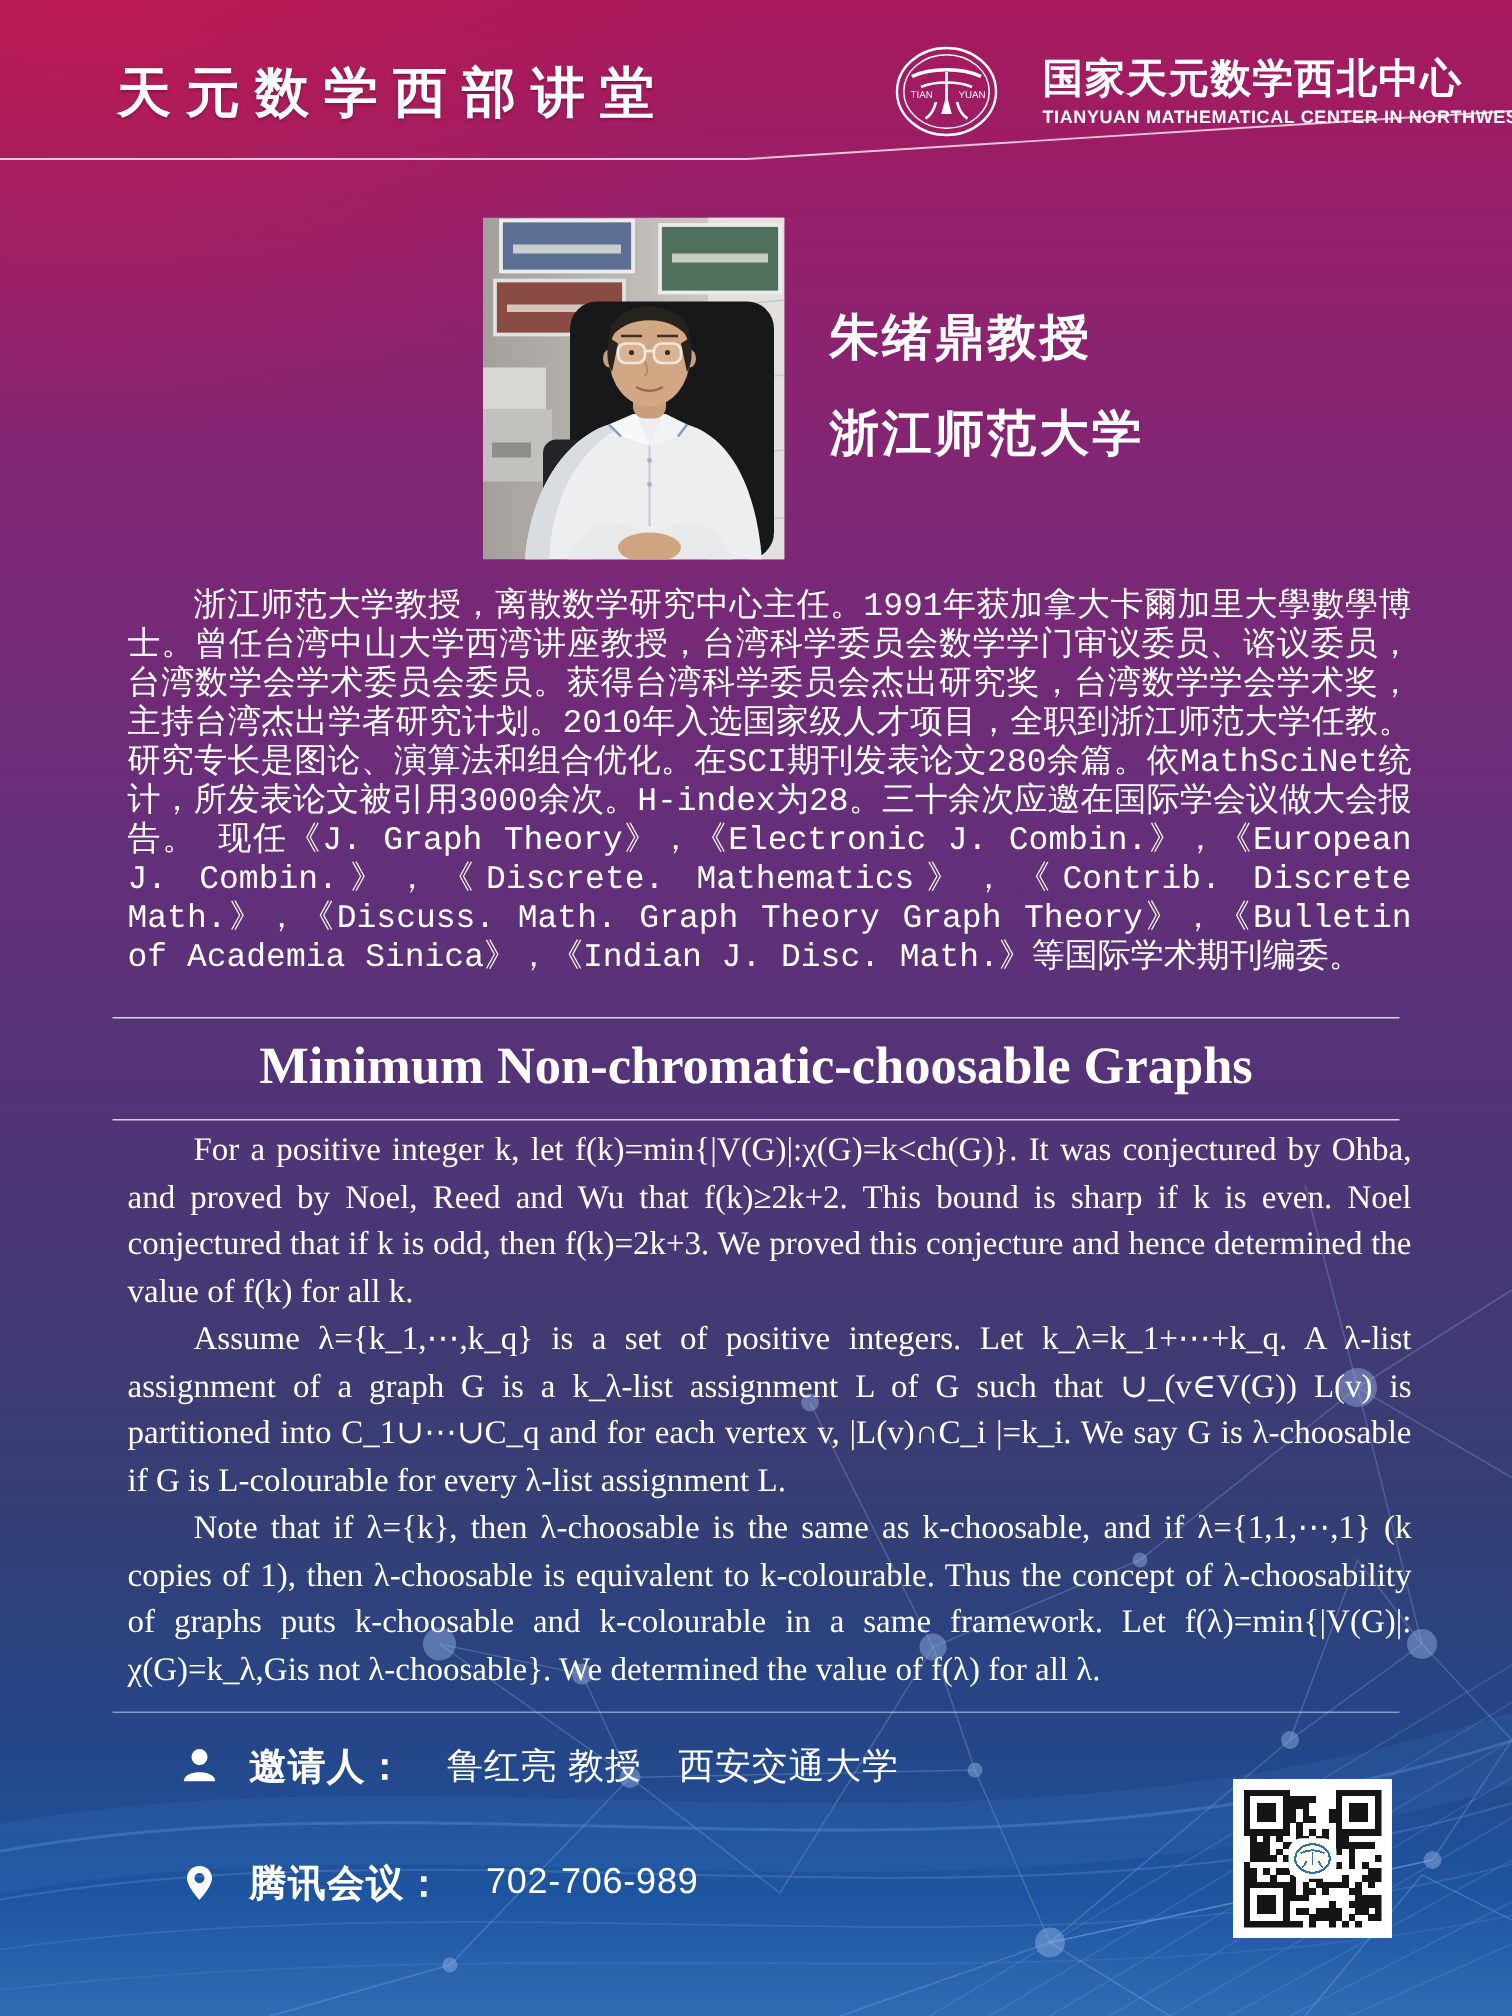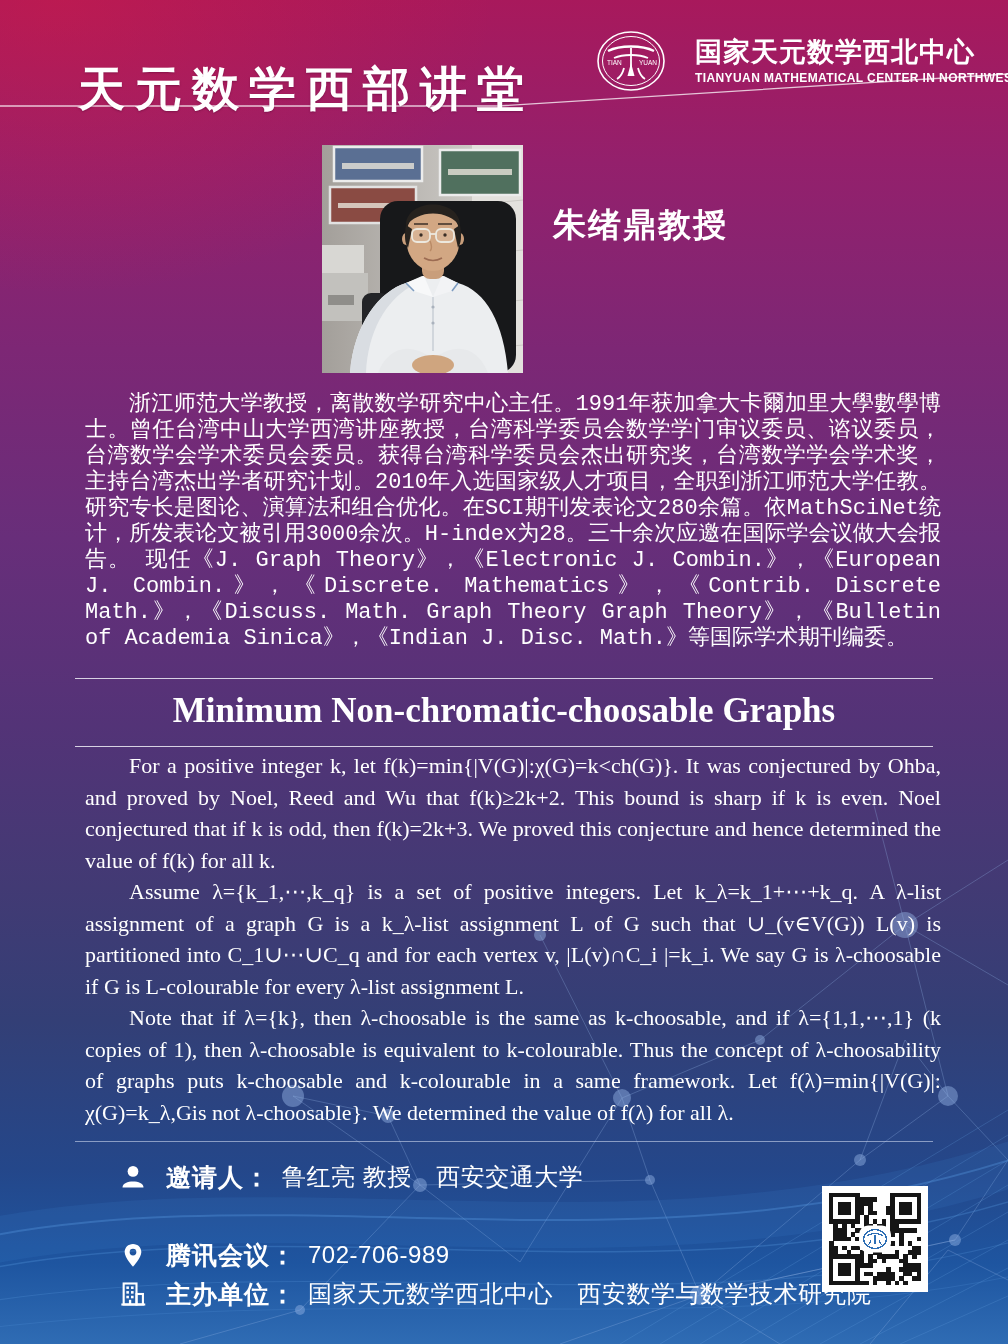--- a/index.html
+++ b/index.html
@@ -13,24 +13,23 @@
   }
   .poster::before{
     content:"";position:absolute;inset:0;z-index:0;
     background:radial-gradient(620px 420px at 6% 0%, rgba(216,28,66,.40), rgba(216,28,66,0) 70%);
   }
   .abs{position:absolute;}
   .decor{position:absolute;inset:0;z-index:1;pointer-events:none;}
   .z{z-index:2;}
 
   .main-title{
-    left:78px;top:38px;font-size:47px;font-weight:900;letter-spacing:10px;
+    left:78px;top:38px;font-size:36px;font-weight:900;letter-spacing:10px;
     color:var(--text_white,#ffffff);text-shadow:0 1px 2px rgba(60,0,40,.35);
     font-family:"Liberation Sans","DejaVu Sans",sans-serif;
-    margin-top:20px;
   }
   .org-block{left:596px;top:30px;display:flex;align-items:center;gap:29px;}
   .org-cn{font-size:27px;font-weight:700;letter-spacing:1px;line-height:30px;}
   .org-en{font-size:12px;font-weight:700;letter-spacing:.4px;margin-top:4px;white-space:nowrap;}
 
   .photo{left:322px;top:145px;width:201px;height:228px;}
   .speaker-name{left:553px;top:203px;font-size:33px;font-weight:700;letter-spacing:2px;}
   .speaker-aff{left:553px;top:267px;font-size:33px;font-weight:700;letter-spacing:2px;}
 
   .bio{
@@ -48,21 +47,21 @@
   .abstract{
     left:85px;top:750px;width:856px;
     font-family:"Liberation Serif","DejaVu Serif",serif;
     font-size:22px;line-height:31.5px;text-align:justify;
   }
   .abstract p{margin:0;text-indent:2em;}
 
   .details-row{left:118px;height:34px;display:flex;align-items:center;}
   .details-row .ic{width:30px;height:30px;flex:0 0 30px;margin-right:18px;display:flex;align-items:center;justify-content:center;}
   .details-row .lbl{font-size:25px;font-weight:700;letter-spacing:1px;white-space:nowrap;}
-  .details-row .val{font-size:24px;font-weight:500;margin-left:12px;letter-spacing:.5px;white-space:nowrap;}
+  .details-row .val{font-size:24px;font-weight:500;margin-left:28px;letter-spacing:.5px;white-space:nowrap;}
 
   .qr-box{left:822px;top:1186px;background:#fff;padding:7px;width:92px;height:92px;}
   .qr-box svg{display:block;shape-rendering:crispEdges;}
   .qr-logo{
     position:absolute;left:50%;top:50%;transform:translate(-50%,-50%);
     width:32px;height:27px;background:#fff;border-radius:9px;
     display:flex;align-items:center;justify-content:center;
   }
 </style>
 </head>
@@ -202,20 +201,21 @@
       <line x1="108" y1="89" x2="114" y2="89" stroke="#ece8de" stroke-width="1.8"></line>
       <circle cx="99" cy="90" r="1.7" fill="#3a2e26"></circle>
         <circle cx="123" cy="90" r="1.7" fill="#3a2e26"></circle>
       <path d="M92,79 L106,79 M116,79 L130,79" stroke="#3c3128" stroke-width="1.6"></path>
       <path d="M108,96 Q111,103 108,106" stroke="#b98a66" stroke-width="1.4" fill="none"></path>
       <path d="M102,113 Q111,118 120,113" stroke="#9c6b52" stroke-width="1.6" fill="none"></path>
     </svg>
   </div>
 
   <div class="abs speaker-name z">朱绪鼎教授</div>
+  <div class="abs speaker-aff z">浙江师范大学</div>
 
   <p class="abs bio z">浙江师范大学教授，离散数学研究中心主任。1991年获加拿大卡爾加里大學數學博士。曾任台湾中山大学西湾讲座教授，台湾科学委员会数学学门审议委员、谘议委员，台湾数学会学术委员会委员。获得台湾科学委员会杰出研究奖，台湾数学学会学术奖，主持台湾杰出学者研究计划。2010年入选国家级人才项目，全职到浙江师范大学任教。研究专长是图论、演算法和组合优化。在SCI期刊发表论文280余篇。依MathSciNet统计，所发表论文被引用3000余次。H-index为28。三十余次应邀在国际学会议做大会报告。 现任《J. Graph Theory》，《Electronic J. Combin.》，《European J. Combin.》，《Discrete. Mathematics》，《Contrib. Discrete Math.》，《Discuss. Math. Graph Theory Graph Theory》，《Bulletin of Academia Sinica》，《Indian J. Disc. Math.》等国际学术期刊编委。</p>
 
   <div class="abs rule z" style="top:678px"></div>
   <h2 class="abs talk-title z">Minimum Non-chromatic-choosable Graphs</h2>
   <div class="abs rule z" style="top:746px"></div>
 
   <div class="abs abstract z">
     <p>For a positive integer k, let f(k)=min{|V(G)|:χ(G)=k&lt;ch(G)}. It was conjectured by Ohba, and proved by Noel, Reed and Wu that f(k)≥2k+2. This bound is sharp if k is even. Noel conjectured that if k is odd, then f(k)=2k+3. We proved this conjecture and hence determined the value of f(k) for all k.</p>
     <p>Assume λ={k_1,⋯,k_q} is a set of positive integers. Let k_λ=k_1+⋯+k_q. A λ-list assignment of a graph G is a k_λ-list assignment L of G such that ∪_(v∈V(G)) L(v) is partitioned into C_1∪⋯∪C_q and for each vertex v, |L(v)∩C_i |=k_i. We say G is λ-choosable if G is L-colourable for every λ-list assignment L.</p>
@@ -239,40 +239,20 @@
   <div class="abs details-row z" style="top:1238px">
     <span class="ic">
       <svg width="26" height="28" viewBox="0 0 24 24">
           <path fill-rule="evenodd" d="M12,1.8 C7.5,1.8 4.3,5.1 4.3,9.3 C4.3,14.7 12,22.8 12,22.8 C12,22.8 19.7,14.7 19.7,9.3 C19.7,5.1 16.5,1.8 12,1.8 Z M12,12.4 a3.1,3.1 0 1 1 0,-6.2 a3.1,3.1 0 1 1 0,6.2 Z" fill="#fff"></path>
         </svg>
     </span>
     <span class="lbl">腾讯会议：</span>
     <span class="val">702-706-989</span>
   </div>
 
-  <div class="abs details-row z" style="top:1277px">
-    <span class="ic">
-      <svg width="28" height="28" viewBox="0 0 24 24">
-        <rect x="4" y="3" width="11" height="18" fill="none" stroke="#fff" stroke-width="1.8"></rect>
-        <rect x="15" y="12" width="5.5" height="9" fill="none" stroke="#fff" stroke-width="1.8"></rect>
-        <g fill="#fff">
-          <rect x="6.3" y="5.5" width="2.2" height="2.2"></rect>
-            <rect x="10.3" y="5.5" width="2.2" height="2.2"></rect>
-          <rect x="6.3" y="9.5" width="2.2" height="2.2"></rect>
-            <rect x="10.3" y="9.5" width="2.2" height="2.2"></rect>
-          <rect x="6.3" y="13.5" width="2.2" height="2.2"></rect>
-            <rect x="10.3" y="13.5" width="2.2" height="2.2"></rect>
-          <rect x="8.5" y="17" width="2" height="4"></rect>
-        </g>
-        <line x1="2" y1="21" x2="22.5" y2="21" stroke="#fff" stroke-width="1.8"></line>
-      </svg>
-    </span>
-    <span class="lbl">主办单位：</span>
-    <span class="val">国家天元数学西北中心　西安数学与数学技术研究院</span>
-  </div>
 
   <div class="abs qr-box z">
     <svg id="qr-modules" width="92" height="92" viewBox="0 0 21 21" fill="#151515">
         <rect x="7" y="1" width="1.04" height="1.04"></rect>
         <rect x="8" y="1" width="1.04" height="1.04"></rect>
         <rect x="9" y="1" width="1.04" height="1.04"></rect>
         <rect x="10" y="1" width="1.04" height="1.04"></rect>
         <rect x="7" y="2" width="1.04" height="1.04"></rect>
         <rect x="8" y="2" width="1.04" height="1.04"></rect>
         <rect x="9" y="2" width="1.04" height="1.04"></rect>

